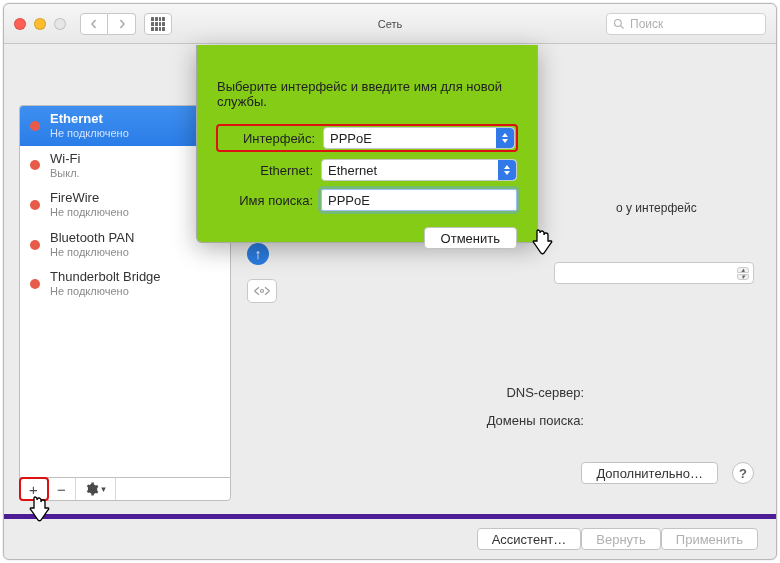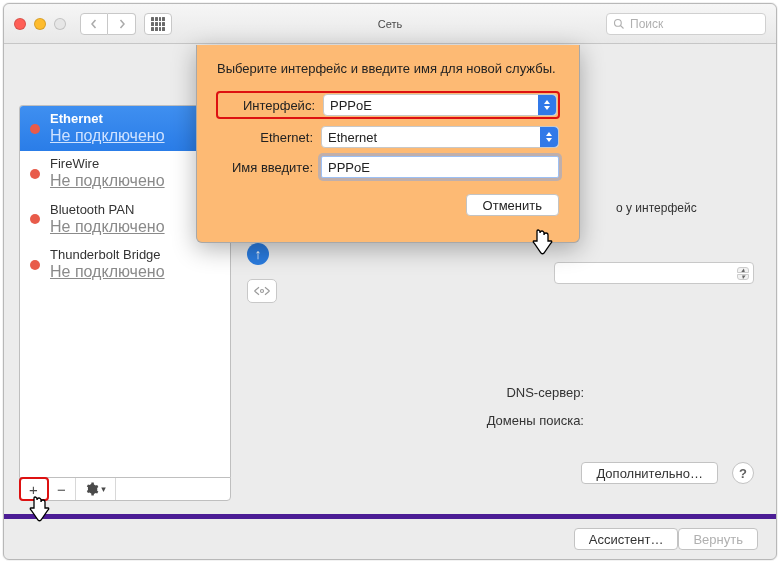--- a/index.html
+++ b/index.html
@@ -71,21 +71,21 @@
     background:#fff; border:1px solid #bfbfbf; border-bottom:none; border-radius:4px 4px 0 0;
     overflow:hidden;
   }
   .side-item{
     padding:6px 10px 6px 10px; display:flex; align-items:center; gap:10px;
     border-bottom:none;
   }
   .side-item .dot{width:10px;height:10px;border-radius:50%;background:#e85b4a;flex-shrink:0;}
   .side-item .labels{display:flex;flex-direction:column;line-height:1.15;}
   .side-item .name{font-size:13px;font-weight:500;color:#333;}
-  .side-item .status{font-size:16px;color:#8a8a8a;text-decoration:underline;}
+  .side-item .status{font-size:11px;color:#8a8a8a;}
   .side-item.selected{ background: linear-gradient(#3f8ff0,#2a7de8); }
   .side-item.selected .name{color:#fff;font-weight:600;}
   .side-item.selected .status{color:#cfe2ff;}
 
   .sidebar-footer{
     position:absolute; left:0; right:0; bottom:0; height:24px;
     background:#fff; border:1px solid #bfbfbf; border-radius:0 0 4px 4px;
     display:flex; align-items:center;
   }
   .sf-btn{
@@ -146,25 +146,25 @@
     display:flex;align-items:center;justify-content:flex-end;padding:0 18px;
   }
   .mac-btn{
     height:22px;padding:0 14px;background:#fff;border:1px solid #c3c3c3;border-radius:4px;
     font-size:13px;color:#333;display:flex;align-items:center;
   }
   .mac-btn.disabled{color:#b0b0b0;}
 
   
   .sheet{
-    position:absolute; left:192px; top:41px; width:384px; height:198px;
-    background:#fdba74; border:1px solid #a8a8a8; border-top:none;
+    position:absolute; left:192px; top:41px; width:342px; height:198px;
+    background:#84cc16; border:1px solid #a8a8a8; border-top:none;
     border-radius:0 0 6px 6px;
     box-shadow:0 6px 24px rgba(0,0,0,0.3);
-    padding:16px 20px 14px;
+    padding:34px 20px 14px;
   }
   .sheet-prompt{font-size:13px;color:#222;margin-bottom:16px;}
   .sheet-row{display:flex;align-items:center;margin-bottom:8px;gap:8px;}
   .sheet-row label{width:96px;text-align:right;font-size:13px;color:#222;}
   .sheet-select{
     flex:1;height:22px;background:#fff;border:1px solid #c8c8c8;border-radius:4px;
     display:flex;align-items:center;padding:0 6px;font-size:13px;color:#222;position:relative;
   }
   .sel-arrows{
     position:absolute; right:0; top:0; bottom:0; width:18px;
@@ -243,20 +243,27 @@
   </div>
 
   <div class="body-area">
     <div class="sidebar-wrap">
       <div class="sidebar">
         <div class="side-item selected">
           <span class="dot"></span>
           <span class="labels">
             <span class="name">Ethernet</span>
             <span class="status">Не подключено</span>
+          </span>
+        </div>
+        <div class="side-item">
+          <span class="dot"></span>
+          <span class="labels">
+            <span class="name">Wi-Fi</span>
+            <span class="status">Выкл.</span>
           </span>
         </div>
         <div class="side-item">
           <span class="dot"></span>
           <span class="labels">
             <span class="name">FireWire</span>
             <span class="status">Не подключено</span>
           </span>
         </div>
         <div class="side-item">
@@ -318,40 +325,43 @@
 
   </div>
 
   <div class="bottom-buttons">
     <div class="mac-btn">
         <span>Ассистент…</span>
       </div>
     <div class="mac-btn disabled">
         <span>Вернуть</span>
       </div>
+    <div class="mac-btn disabled">
+        <span>Применить</span>
+      </div>
   </div>
 
   <div class="sheet">
     <div class="sheet-prompt">Выберите интерфейс и введите имя для новой службы.</div>
     <div class="sheet-row red-box" style="padding:2px;">
       <label>Интерфейс:</label>
       <div class="sheet-select">
         <span>PPPoE</span>
         <span class="sel-arrows"></span>
       </div>
     </div>
     <div class="sheet-row">
       <label>Ethernet:</label>
       <div class="sheet-select">
         <span>Ethernet</span>
         <span class="sel-arrows"></span>
       </div>
     </div>
     <div class="sheet-row">
-      <label>Имя введите:</label>
+      <label>Имя поиска:</label>
       <div class="sheet-input">
         <span>PPPoE</span>
       </div>
     </div>
     <div class="sheet-actions">
       <div class="sheet-btn">
           <span>Отменить</span>
         </div>
     </div>
   </div>

